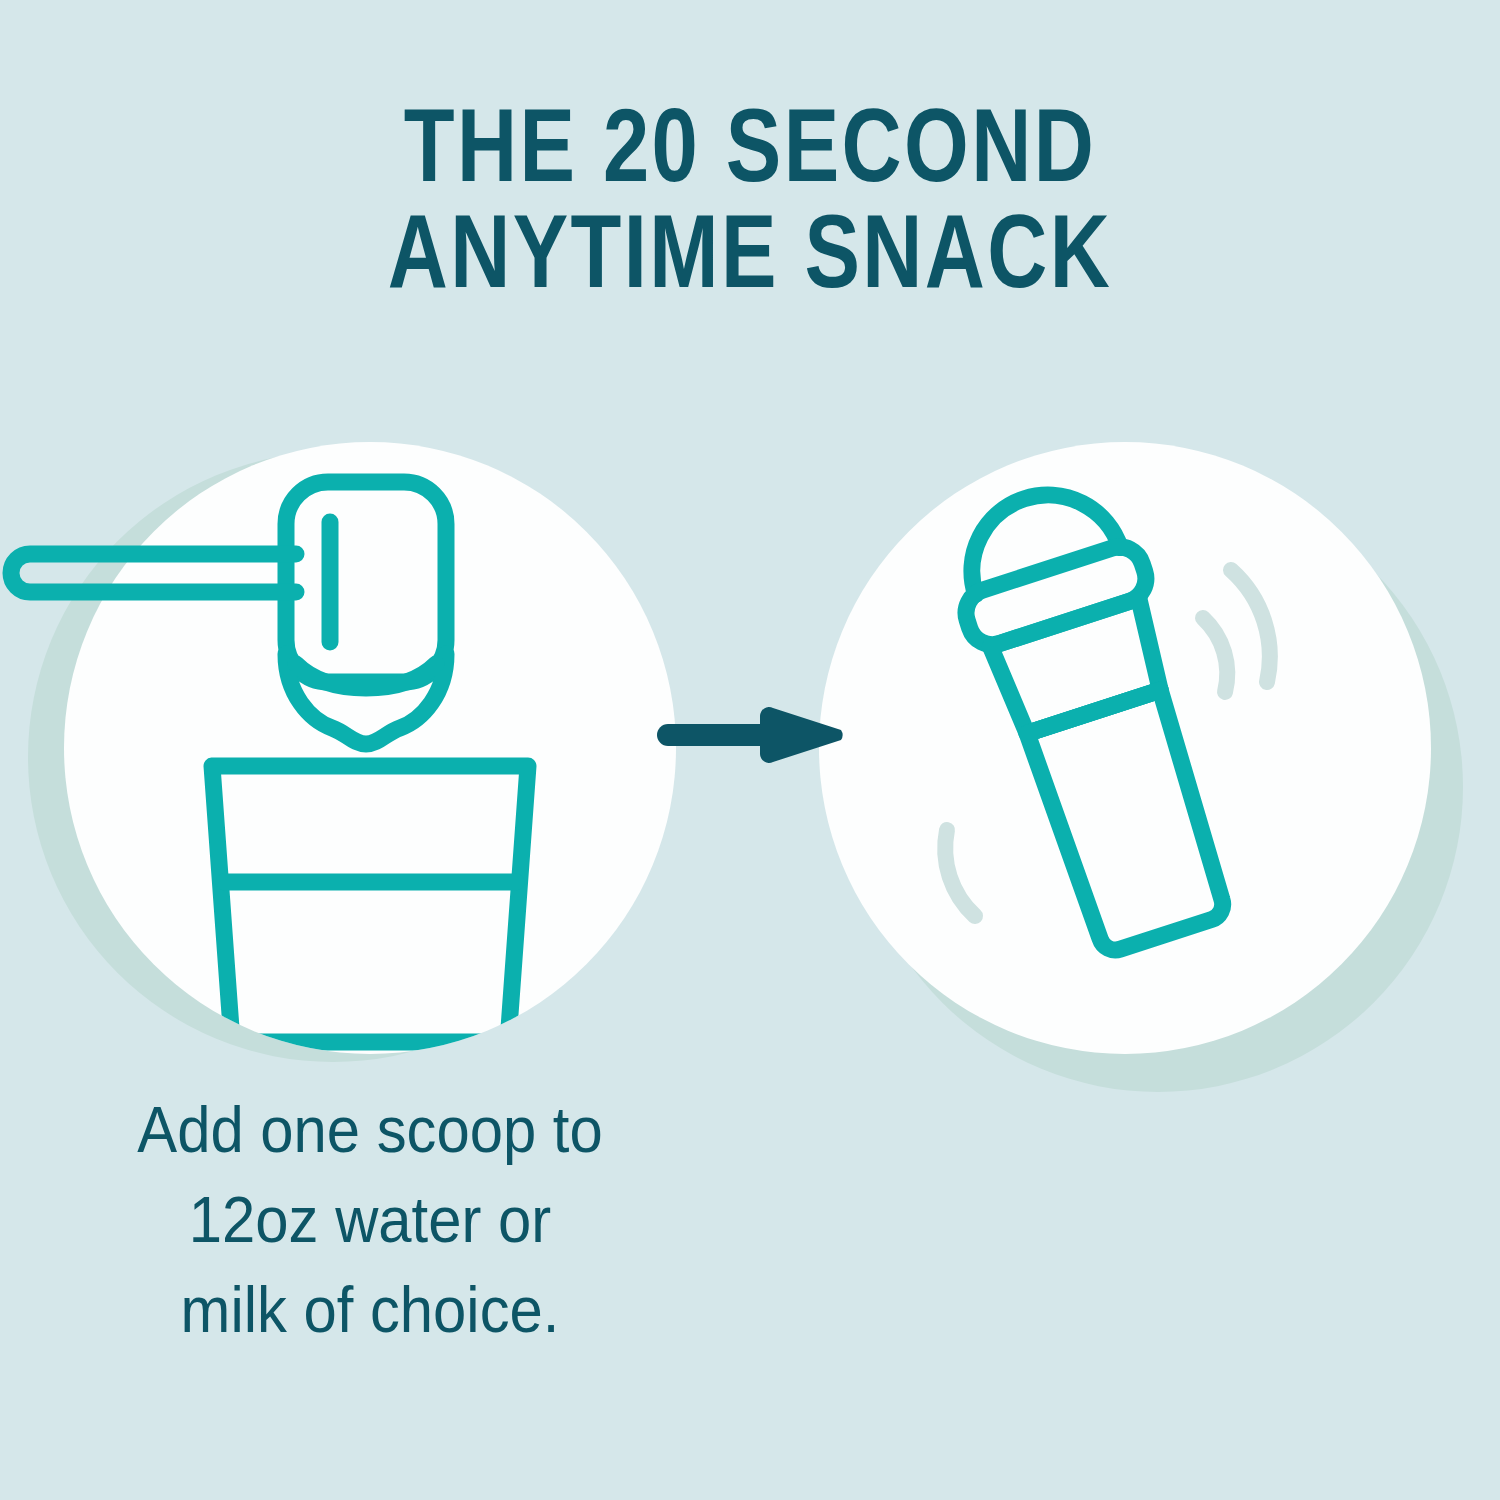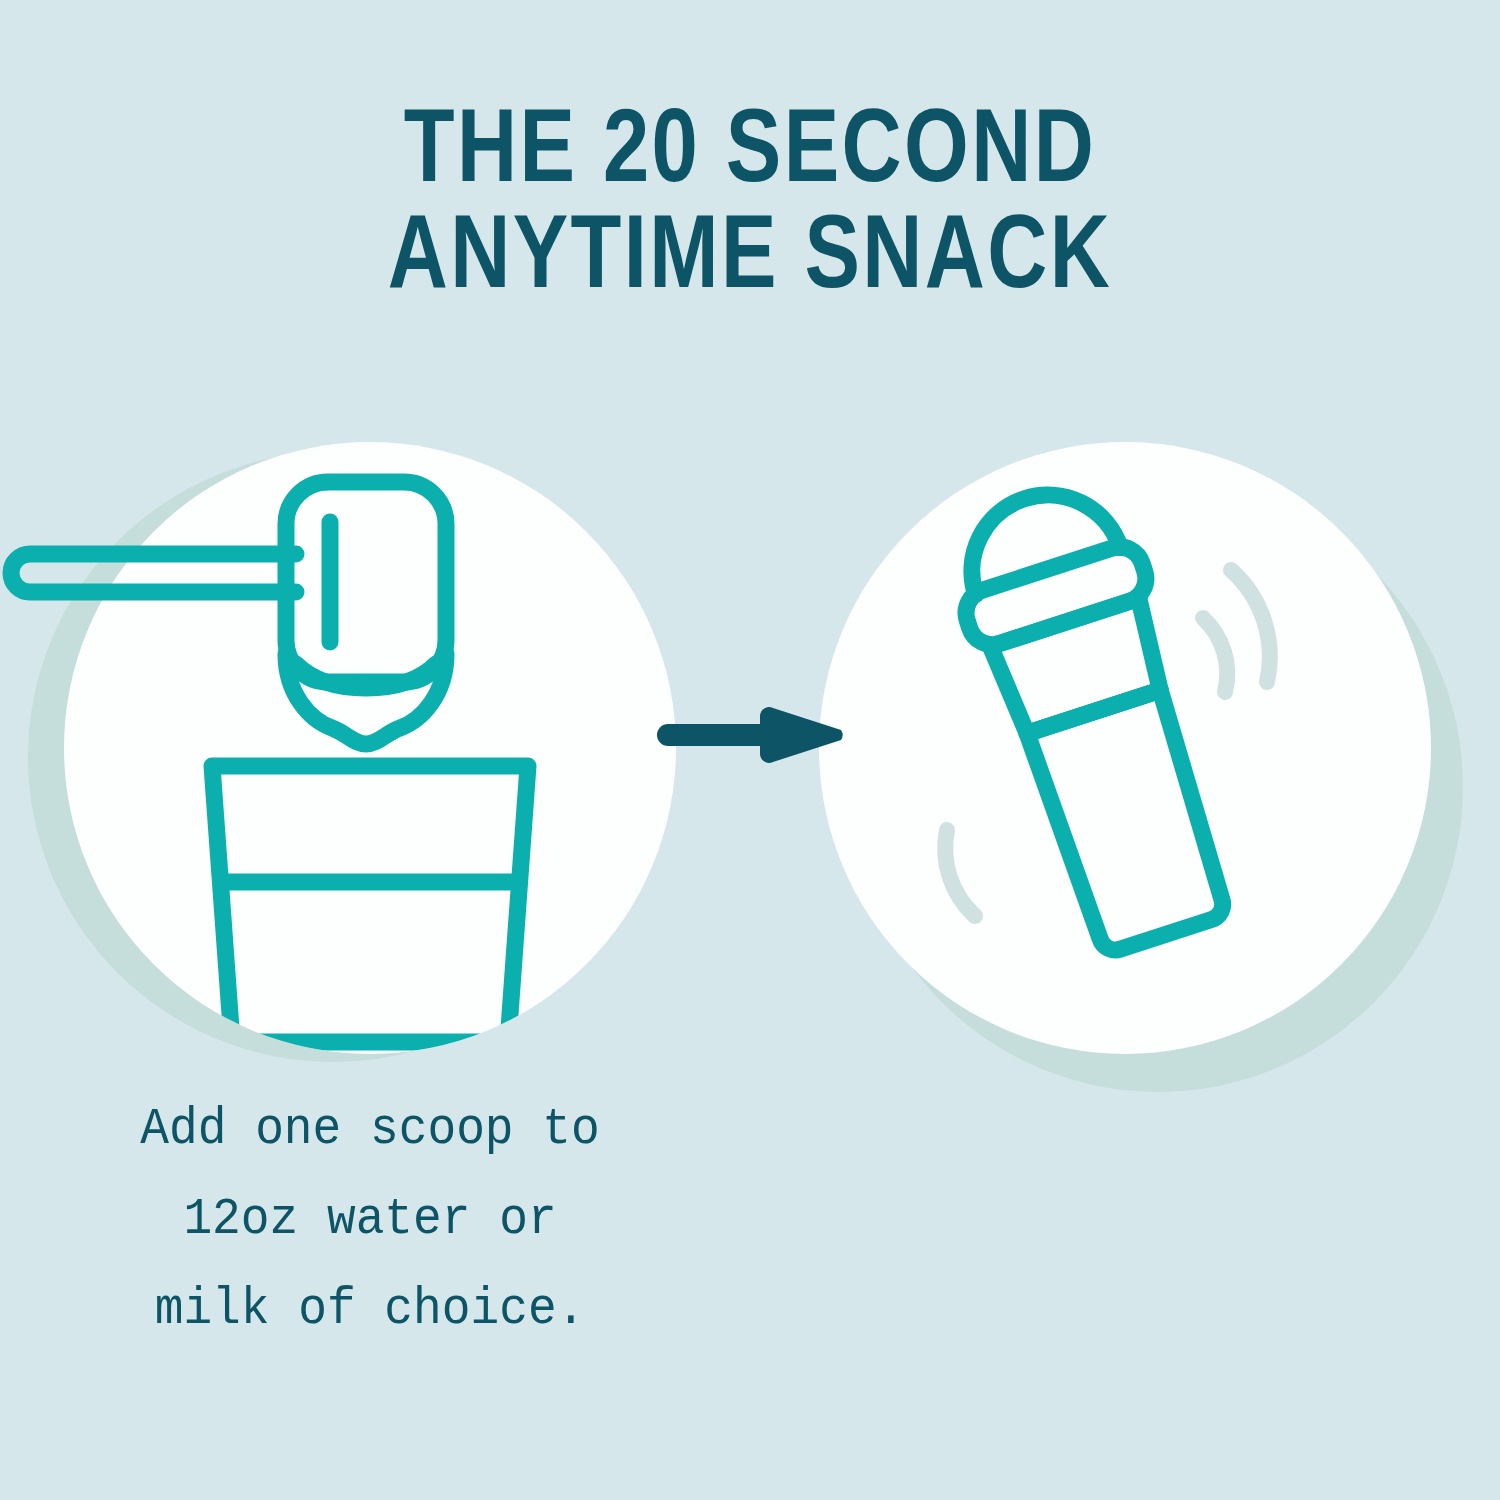--- a/index.html
+++ b/index.html
@@ -111,23 +111,23 @@
   }
 
   
   .caption {
     position: absolute;
     top: 655px;
     left: 0;
     width: 700px;
     text-align: center;
     color: #0d5566;
-    font-family: Liberation Mono, monospace;
+    font-family: Liberation Sans, sans-serif;
     font-weight: 400;
-    font-size: 52px;
+    font-size: 65px;
     line-height: 90px;
     letter-spacing: 0px;
   }
   .caption span { display: block; transform: scaleX(0.92); }
 </style>
 </head>
 <body>
 
 <div id="poster">
 

